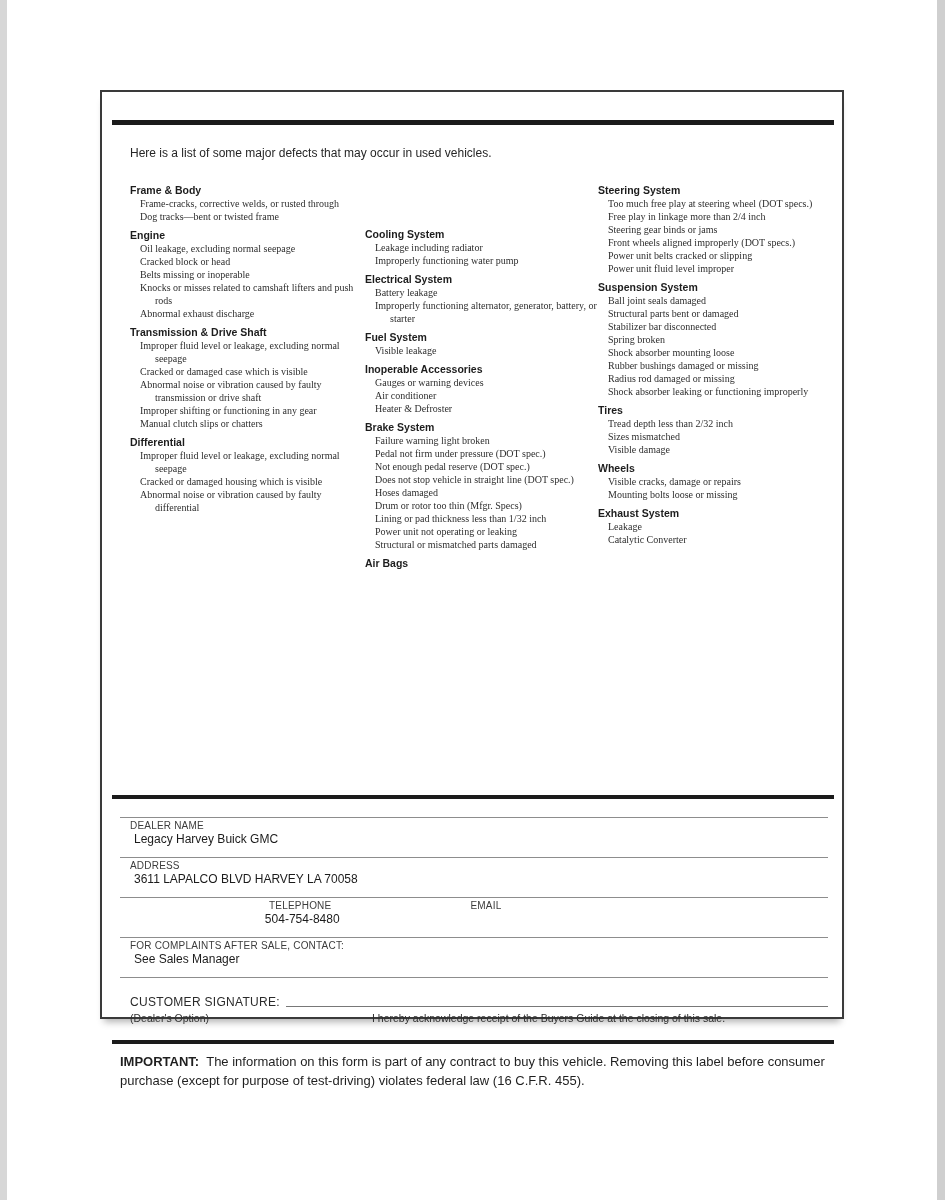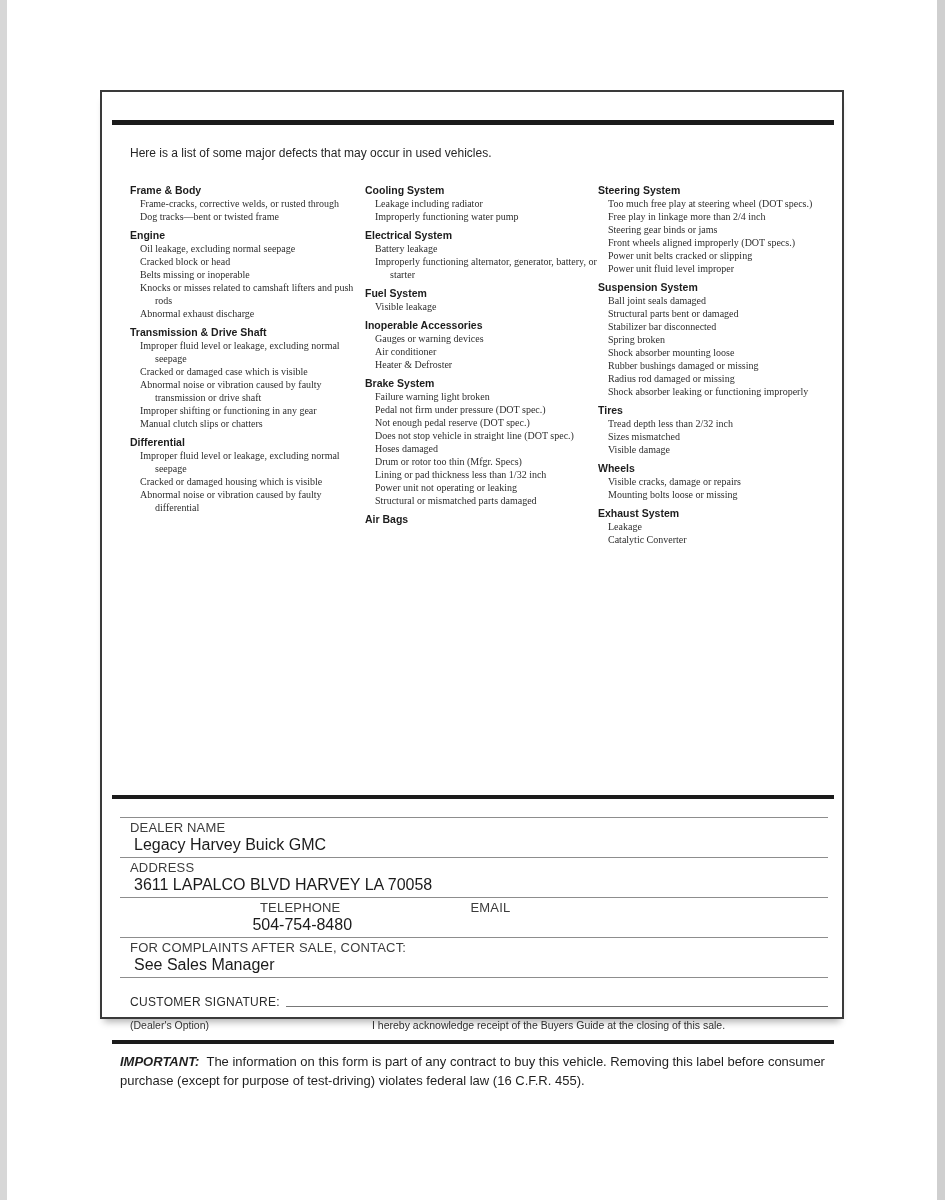--- a/index.html
+++ b/index.html
@@ -25,47 +25,47 @@
   .rule-dealer   { top:703px; height:4px; }
   .rule-important{ top:948px; height:4px; }
 
   .intro {
     position:absolute; top:54px; left:28px; right:20px;
     font-size:12px; color:#262626;
   }
 
   .columns { position:absolute; top:92px; left:28px; right:10px; display:flex; }
   .col      { flex:0 0 235px; }
-  .col.c2   { flex:0 0 233px; }
+  .col.c2   { flex:0 0 233px;margin-top:44px; }
   .col.c3   { flex:1 1 auto; }
   .sec-title { font-weight:bold; font-size:10.5px; color:#1d1d1d; line-height:13px; margin-top:6px; }
   .sec-title:first-child { margin-top:0; }
   .sec-item  { font-size:10px; color:#2e2e2e; line-height:13px; padding-left:25px; text-indent:-15px;font-family:Liberation Serif, serif; }
 
   .fields { position:absolute; top:725px; left:18px; right:14px; border-bottom:1px solid #8d8d8d; }
   .field  { border-top:1px solid #8d8d8d; height:40px; box-sizing:border-box; padding:2px 0 0 10px; }
   .field.tel-row { display:grid; grid-template-columns:49.5% 1fr; padding:0; }
   .field.tel-row .cell-a { padding:2px 0 0 10px;text-align:center; }
   .field.tel-row .cell-b { padding:2px 0 0 0; }
-  .f-label { font-size:13px; color:#3c3c3c; letter-spacing:.2px; }
-  .f-value { font-size:16px; color:#1b1b1b; padding-left:4px; margin-top:1px; white-space:nowrap; }
+  .f-label { font-size:10px; color:#3c3c3c; letter-spacing:.2px; }
+  .f-value { font-size:12px; color:#1b1b1b; padding-left:4px; margin-top:1px; white-space:nowrap; }
 
   .sig { position:absolute; top:903px; left:28px; right:14px; }
   .sig-row   { display:flex; align-items:flex-end; }
   .sig-label { font-size:12px; color:#2a2a2a; white-space:nowrap; letter-spacing:.3px; }
   .sig-line  { flex:1; border-bottom:1.5px solid #787878; margin:0 0 2px 6px; height:1px; }
-  .sig-sub   { display:flex; margin-top:10px; }
+  .sig-sub   { display:flex; margin-top:3px; }
   .sig-option{ font-size:10.5px; color:#333333; flex:0 0 242px; }
   .sig-ack   { font-size:10.5px; color:#2d2d2d; }
 
   .important {
     position:absolute; top:960px; left:18px; right:12px;
     font-size:13px; line-height:19px; color:#1f1f1f;
   }
-  .important .imp-label { font-weight:bold; margin-right:7px;font-style:italic; }
+  .important .imp-label { font-weight:bold; margin-right:7px; }
 </style>
 </head>
 <body>
 
 <div class="edge-strip edge-left"></div>
 <div class="edge-strip edge-right"></div>
 
 <div class="page">
 
   <div class="rule rule-top"></div>

